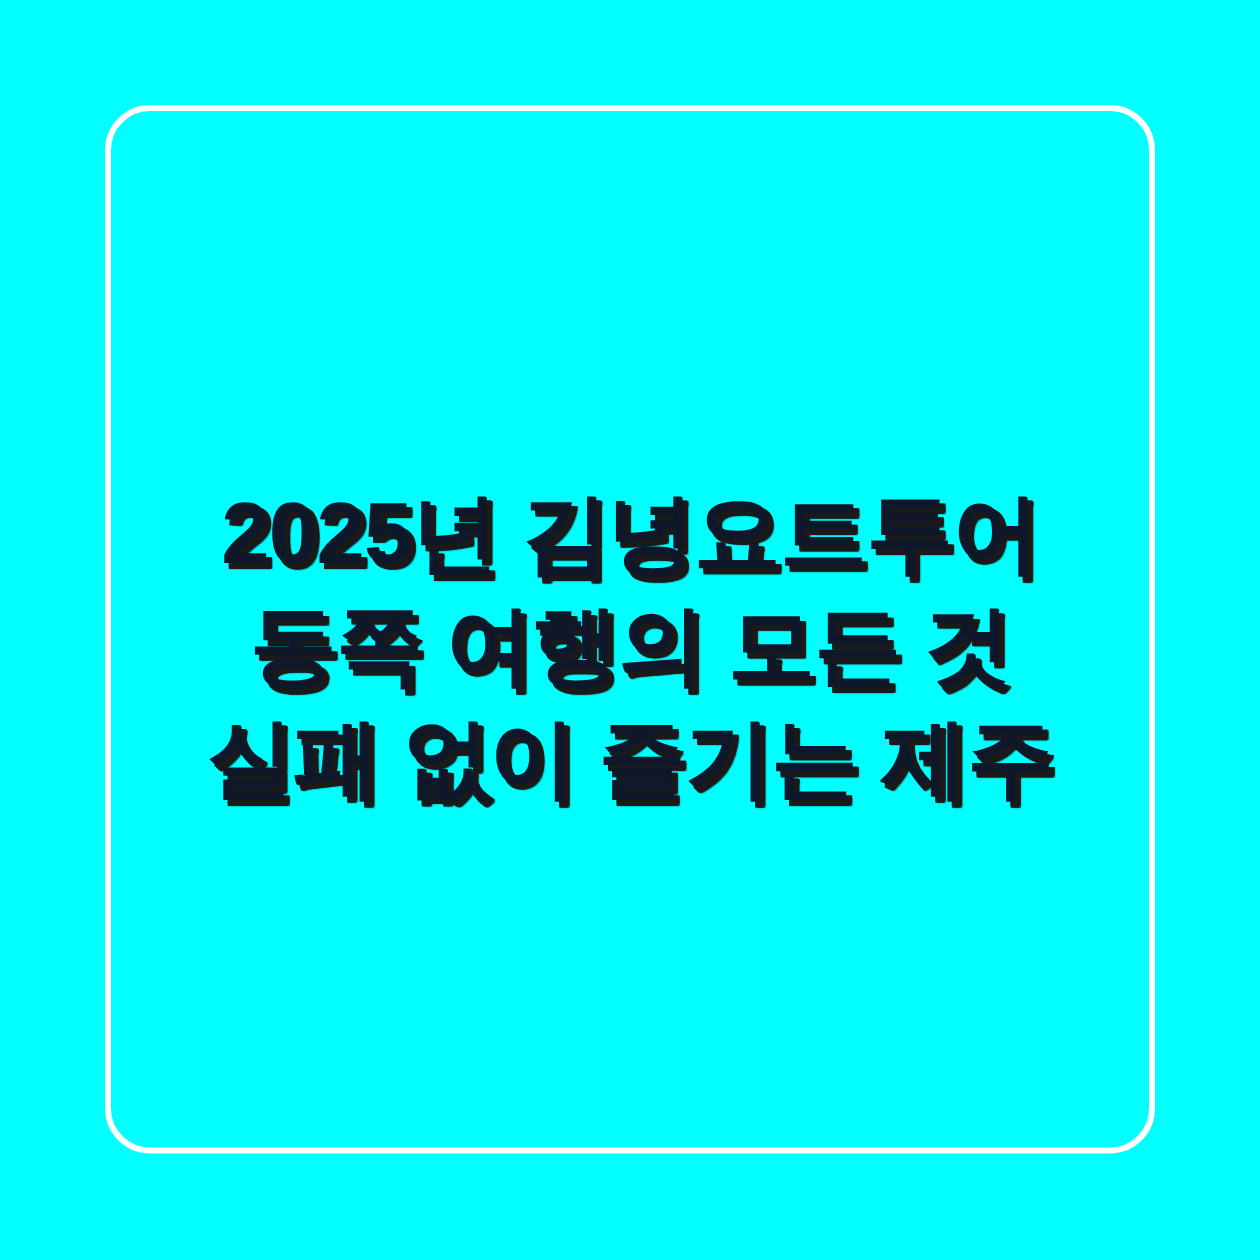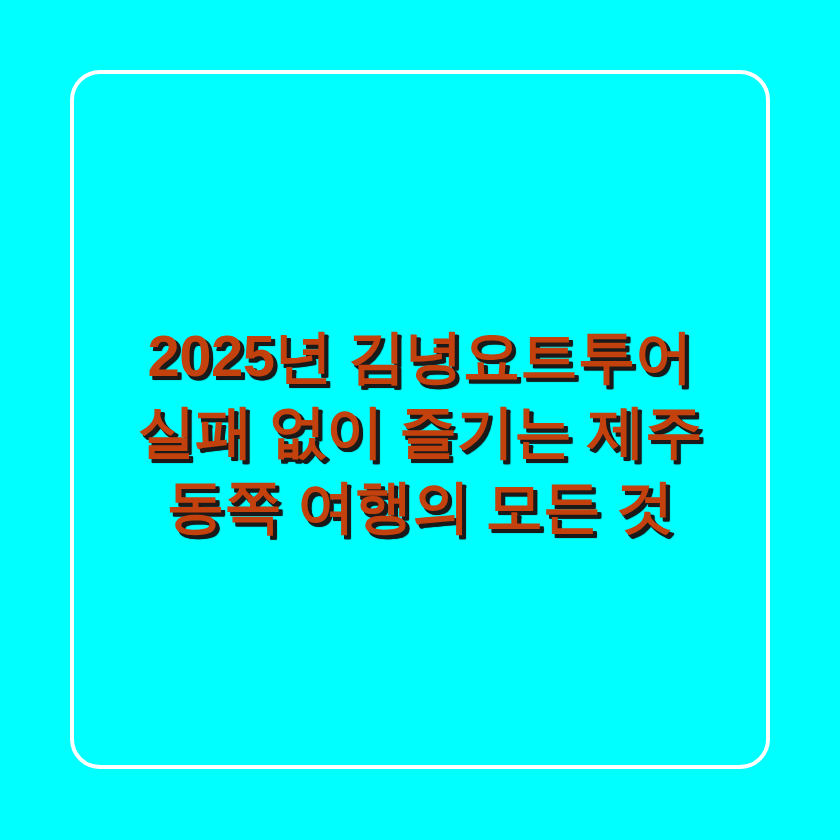--- a/index.html
+++ b/index.html
@@ -47,21 +47,21 @@
     flex-direction: column;
     align-items: center;
     justify-content: flex-start;
     gap: 0;
   }
 
   .title-line {
     display: block;
     width: 100%;
     text-align: center;
-    color: #c2410c;
+    color: #0f172a;
     font-family: "Liberation Sans", "DejaVu Sans", sans-serif;
     font-weight: 700;
     font-size: 58px;
     line-height: 75px;
     letter-spacing: -0.5px;
     white-space: nowrap;
     text-shadow:
        3px 3px 0 #1a1a1a,
        3px 4px 0 #1a1a1a,
        4px 3px 0 #1a1a1a,
@@ -70,17 +70,17 @@
 </style>
 </head>
 <body>
 
 <div id="thumbnail-card">
 
   <div id="card-frame"></div>
 
   <div id="title-block">
     <span class="title-line">2025년 김녕요트투어</span>
+    <span class="title-line">동쪽 여행의 모든 것</span>
     <span class="title-line">실패 없이 즐기는 제주</span>
-    <span class="title-line">동쪽 여행의 모든 것</span>
   </div>
 
 </div>
 
 </body></html>

